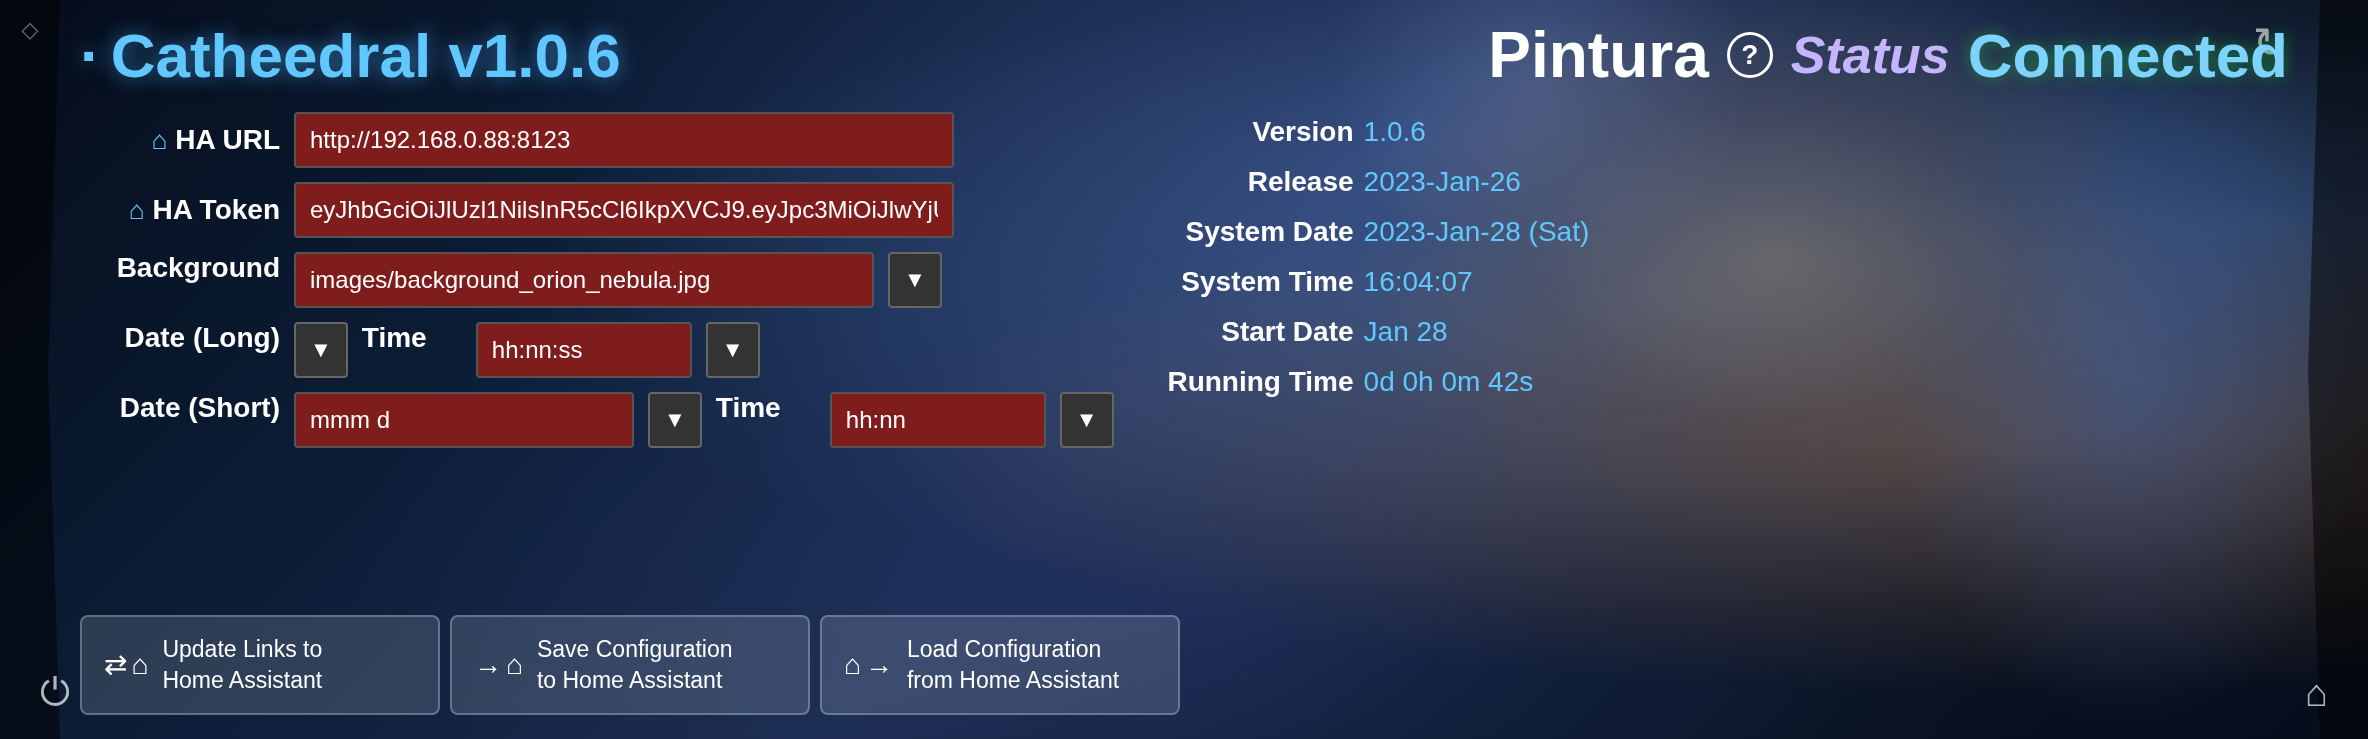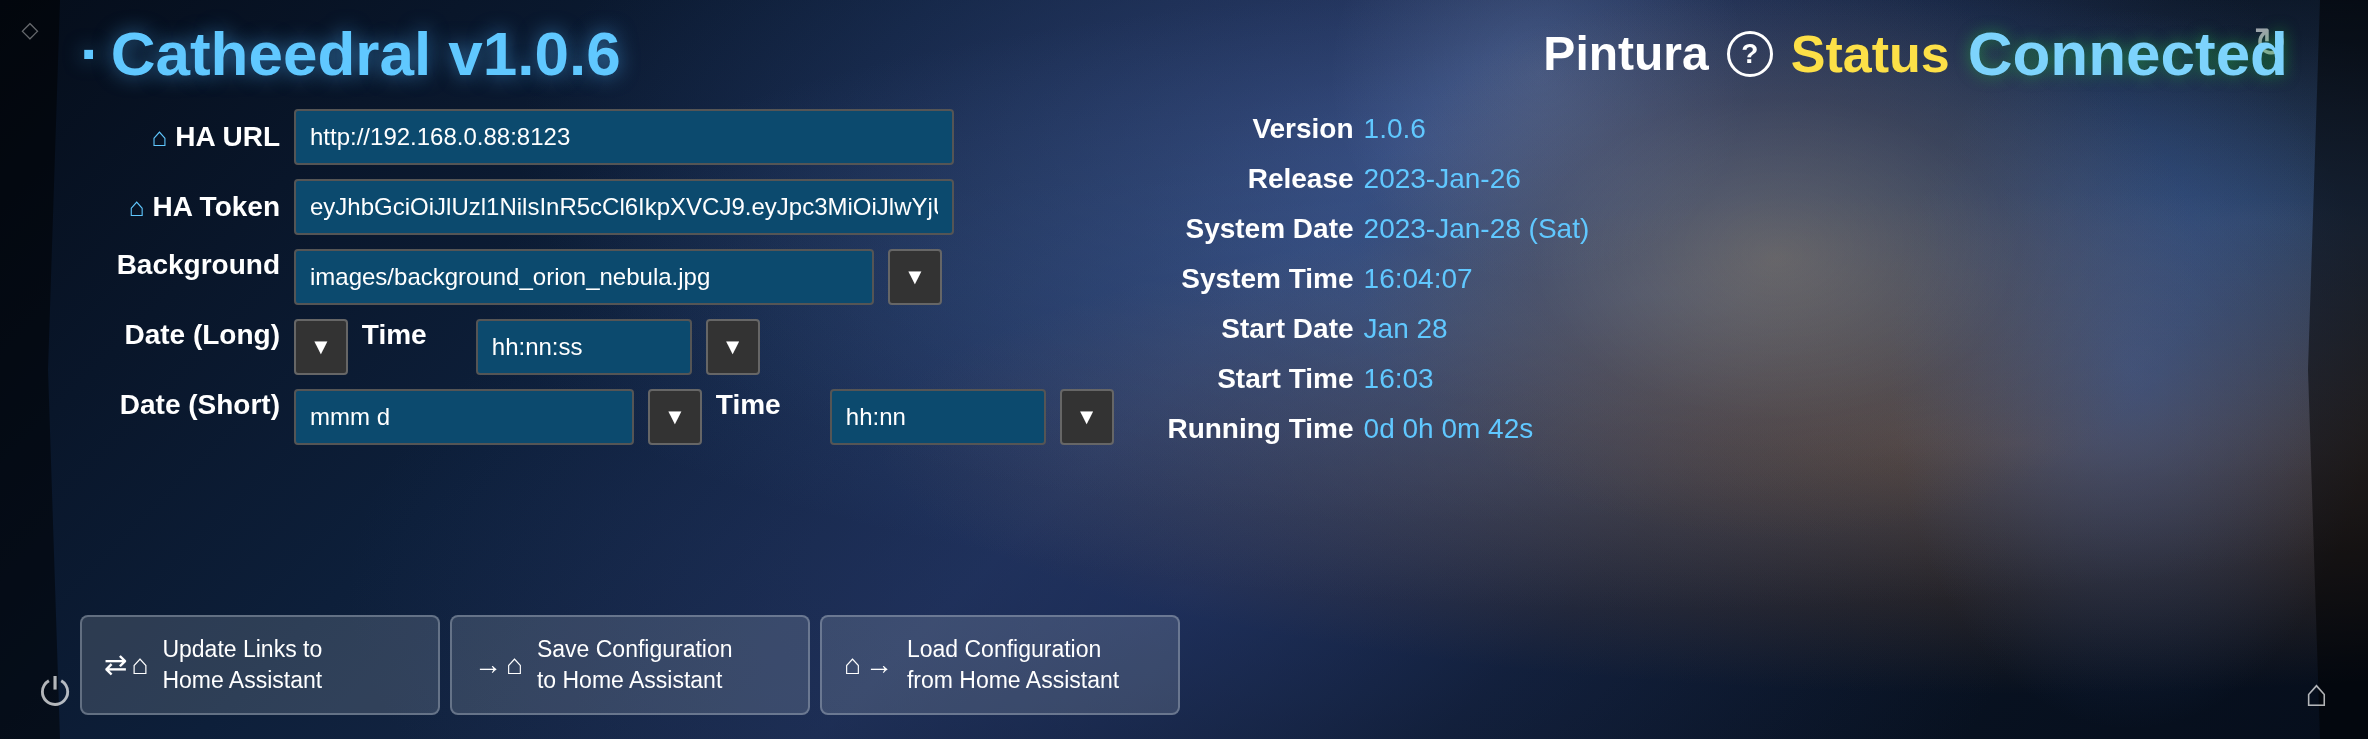--- a/index.html
+++ b/index.html
@@ -93,42 +93,43 @@
       display: flex;
       align-items: center;
       gap: 18px;
       font-size: 52px;
       font-weight: 600;
       color: white;
     }
 
     .pintura-label {
       color: white;
-      font-size: 48px;
+      font-size: 64px;
       font-weight: 600;
     }
 
     .help-circle {
       width: 46px;
       height: 46px;
       border: 3px solid white;
       border-radius: 50%;
       display: flex;
       align-items: center;
       justify-content: center;
       font-size: 28px;
       font-weight: bold;
       color: white;
       cursor: pointer;
     }
 
     .status-label {
       font-size: 52px;
       font-weight: 600;
-      color: #fde047;
+      color: #c4b5fd;
+      font-style: italic;
     }
 
     .connected-label {
       font-size: 62px;
       font-weight: 700;
       color: #7dd3fc;
       text-shadow: 0 0 15px rgba(34,200,60,0.5);
     }
 
     .refresh-icon {
@@ -173,21 +174,21 @@
       justify-content: flex-end;
       white-space: nowrap;
     }
 
     .house-icon {
       color: #60c8ff;
       font-size: 26px;
     }
 
     .form-input {
-      background: #0c4a6e;
+      background: #7f1d1d;
       border: 2px solid #555;
       border-radius: 4px;
       color: white;
       font-size: 24px;
       padding: 22px 14px;
       outline: none;
       height: 56px;
     }
 
     .input-wide {
@@ -445,24 +446,20 @@
       <div class="info-row">
         <span class="info-key">System Time</span>
         <span class="info-val">16:04:07</span>
       </div>
 
       <div class="info-row">
         <span class="info-key">Start Date</span>
         <span class="info-val">Jan 28</span>
       </div>
 
-      <div class="info-row">
-        <span class="info-key">Start Time</span>
-        <span class="info-val">16:03</span>
-      </div>
 
       <div class="info-row">
         <span class="info-key">Running Time</span>
         <span class="info-val">0d 0h 0m 42s</span>
       </div>
 
     </div>
 
   </div>
 

